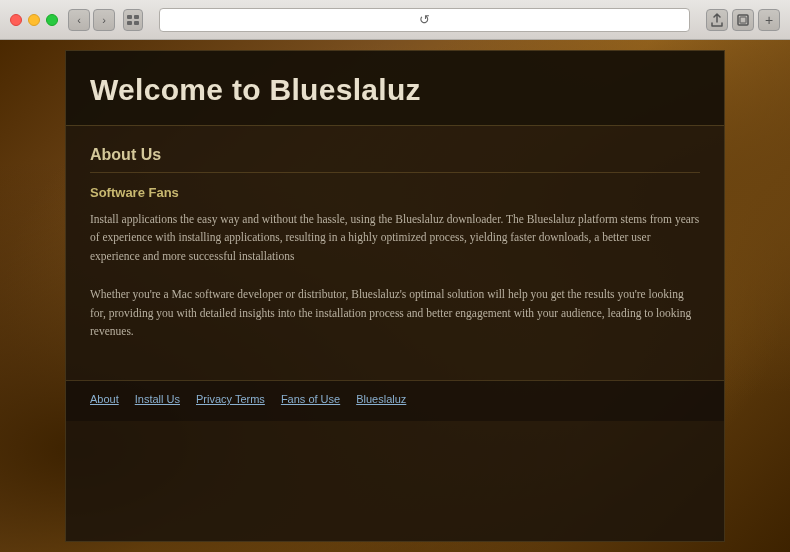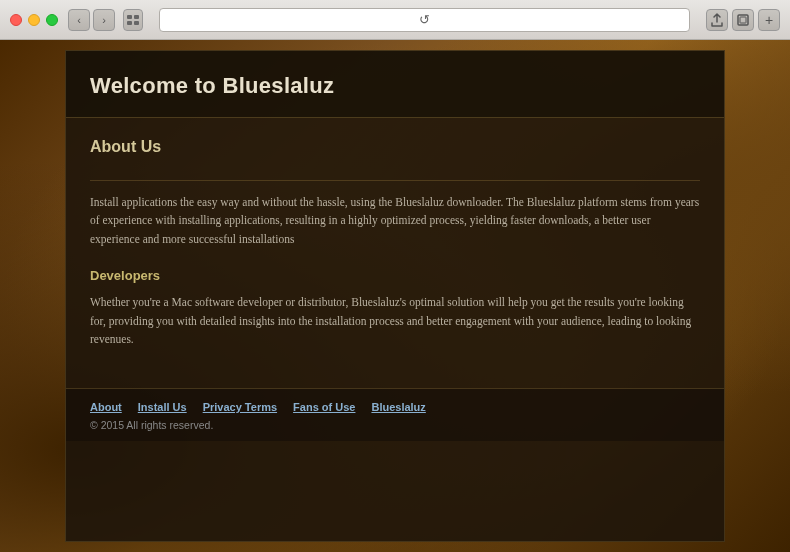--- a/index.html
+++ b/index.html
@@ -165,38 +165,38 @@
     }
 
     
     .page-header {
       padding: 22px 24px 18px;
       border-bottom: 1px solid rgba(150, 120, 60, 0.4);
       background: rgba(20, 15, 5, 0.6);
     }
 
     .page-title {
-      font-size: 22px;
+      font-size: 30px;
       font-weight: bold;
       color: #e8e0cc;
       letter-spacing: 0.3px;
     }
 
     
     .page-body {
       padding: 20px 24px;
     }
 
     .section-title {
       font-size: 16px;
       font-weight: bold;
       color: #d4c89a;
       margin-bottom: 12px;
       border-bottom: 1px solid rgba(150, 120, 60, 0.35);
-      padding-bottom: 24px;
+      padding-bottom: 8px;
     }
 
     .subsection-title {
       font-size: 13px;
       font-weight: bold;
       color: #c8b870;
       margin-bottom: 10px;
       margin-top: 4px;
     }
 
@@ -217,21 +217,20 @@
       padding: 12px 24px 10px;
       border-top: 1px solid rgba(150, 120, 60, 0.35);
       background: rgba(15, 10, 5, 0.5);
     }
 
     .footer-links {
       display: flex;
       gap: 16px;
       margin-bottom: 6px;
       flex-wrap: wrap;
-      font-weight: bold;
     }
 
     .footer-link {
       font-size: 11px;
       color: #8ab0d0;
       text-decoration: underline;
       cursor: pointer;
     }
 
     .copyright {
@@ -292,36 +291,35 @@
     <div class="page-header">
       <h1 class="page-title">Welcome to Blueslaluz</h1>
     </div>
 
     <div class="page-body">
 
       <div class="section-block">
         <h2 class="section-title">About Us</h2>
 
         <div class="section-block">
+          <h3 class="subsection-title">Software Fans</h3>
           <p class="paragraph">Install applications the easy way and without the hassle, using the Blueslaluz downloader. The Blueslaluz platform stems from years of experience with installing applications, resulting in a highly optimized process, yielding faster downloads, a better user experience and more successful installations</p>
         </div>
 
         <div class="section-block">
-          <h3 class="subsection-title">Developers</h3>
           <p class="paragraph">Whether you're a Mac software developer or distributor, Blueslaluz's optimal solution will help you get the results you're looking for, providing you with detailed insights into the installation process and better engagement with your audience, leading to looking revenues.</p>
         </div>
       </div>
 
     </div>
 
     <div class="page-footer">
       <div class="footer-links">
         <a class="footer-link">About</a>
         <a class="footer-link">Install Us</a>
         <a class="footer-link">Privacy Terms</a>
         <a class="footer-link">Fans of Use</a>
         <a class="footer-link">Blueslaluz</a>
       </div>
-      <div class="copyright">© 2015 All rights reserved.</div>
     </div>
 
   </div>
 </div>
 
 </body></html>

